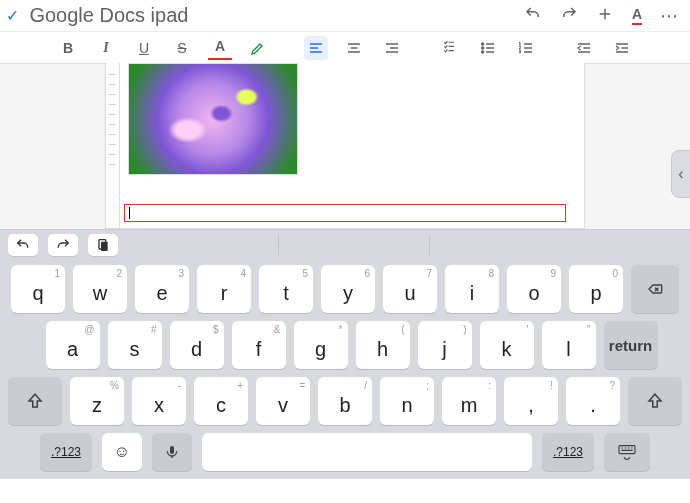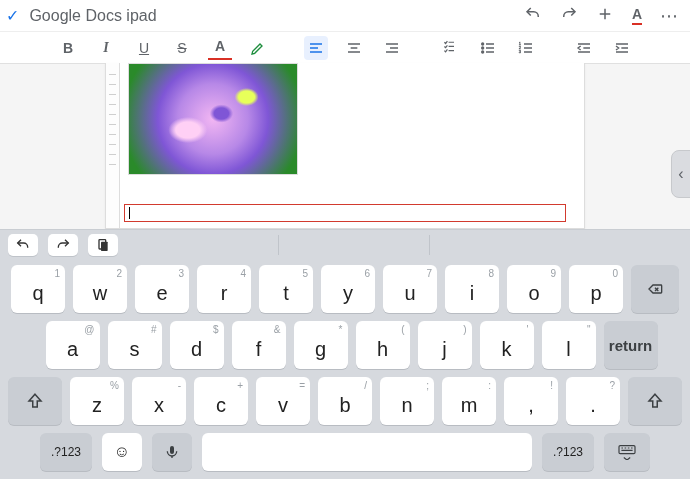--- a/index.html
+++ b/index.html
@@ -14,21 +14,21 @@
     
     .topbar {
       height: 32px;
       display: flex;
       align-items: center;
       padding: 0 6px;
       border-bottom: 1px solid #eee;
     }
     .tb-left { display: flex; align-items: center; gap: 10px; }
     .check { color: #1a73e8; font-size: 16px; }
-    .title { color: #5f6368; font-size: 16px; }
+    .title { color: #5f6368; font-size: 20px; }
     .tb-right { margin-left: auto; display: flex; align-items: center; gap: 18px; padding-right: 4px; color: #5f6368; }
     .icon-svg { width: 18px; height: 18px; display: inline-block; color: #5f6368; }
     .icon-svg-sm { width: 16px; height: 16px; }
     .underline-red { border-bottom: 2px solid #d93025; display: inline-block; line-height: 14px; padding-bottom: 2px; font-weight: 600; font-size: 14px; }
     .dots { font-size: 18px; letter-spacing: 2px; }
 
     
     .fmtbar {
       height: 32px;
       display: flex;
@@ -164,21 +164,21 @@
     .key .main { font-size: 20px; margin-top: 8px; }
     .row.r2 .key, .row.r3 .key { width: 54px; }
     .key.mod { background: #c9cdd3; }
     .key.return { width: 80px; font-size: 15px; color: #3c4043; font-weight: bold; }
     .key.shift { width: 48px; }
     .key.bksp { width: 48px; }
     .row.r2 { padding-left: 13px; padding-right: 0; }
     .row.r3 { }
     .row.r4 .key { height: 38px; }
     .row.r4 { gap: 10px; align-items: stretch; justify-content: center;}
-    .row.r4 .key.mode { width: 52px; background:#c9cdd3; font-size: 12px;}
+    .row.r4 .key.mode { width: 52px; background:#c9cdd3; font-size: 12px; text-decoration: underline;}
     .row.r4 .key.emoji, .row.r4 .key.mic { width: 40px; }
     .row.r4 .key.sp { width: 330px; }
     .row.r4 .key.kb-toggle { width: 46px; background:#c9cdd3;}
   </style>
 </head>
 <body>
 
 <div class="topbar">
   <div class="tb-left">
     <span class="check">✓</span>

